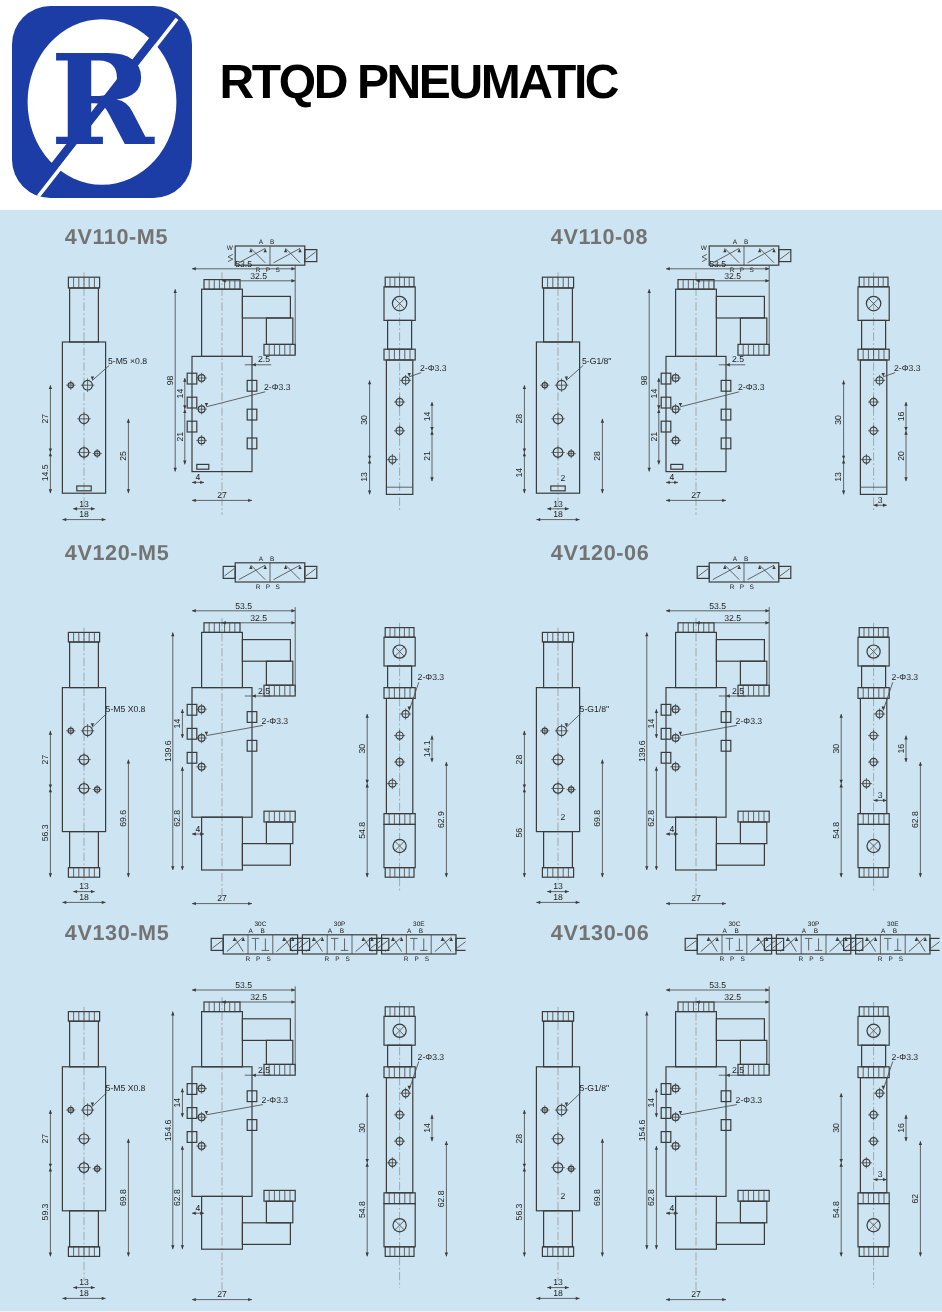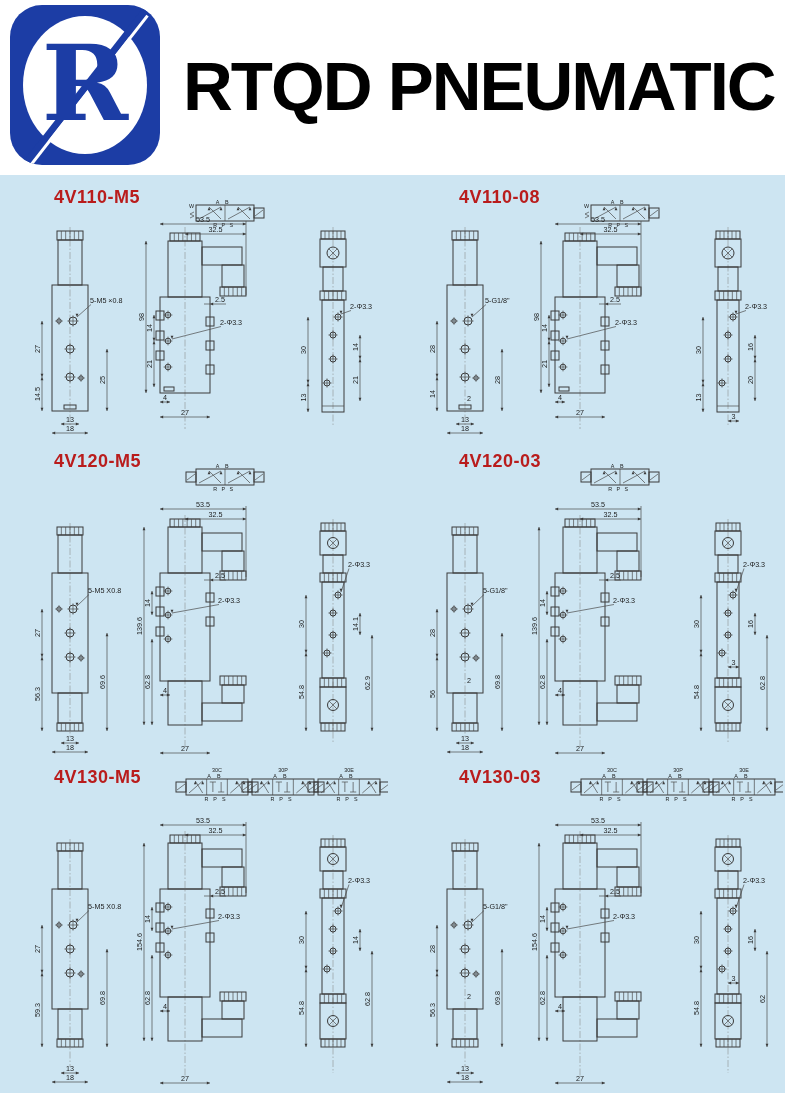--- a/index.html
+++ b/index.html
@@ -9,30 +9,30 @@
   .header{position:absolute;left:0;top:0;width:785px;height:175px;background:#ffffff;}
   .logo{position:absolute;left:10px;top:5px;width:150px;height:160px;background:#1c3da5;border-radius:32px;overflow:hidden;}
   .logo-ellipse{position:absolute;left:13px;top:11px;width:124px;height:138px;background:#ffffff;border-radius:50%;}
   .logo-r{position:absolute;left:0;top:14px;width:150px;text-align:center;
           font-family:"DejaVu Serif","Liberation Serif",serif;font-weight:bold;
           font-size:104px;line-height:130px;color:#1c3da5;}
   .logo-slash{position:absolute;left:-20px;top:76px;width:195px;height:7px;background:#1c3da5;
           transform:rotate(-52deg);}
   .logo-slash2{position:absolute;left:-20px;top:86px;width:195px;height:3px;background:#ffffff;
           transform:rotate(-52deg);}
-  .brand-title{position:absolute;left:183px;top:47px;margin:0;font-size:69px;font-weight:800;
+  .brand-title{position:absolute;left:183px;top:47px;margin:0;font-size:40px;font-weight:800;
           letter-spacing:-2px;color:#000;white-space:nowrap;}
   
   .panel{position:absolute;left:0;top:175px;width:785px;height:918px;background:#cde5f2;}
   .group{position:absolute;width:360px;}
   .g-col1{left:28px;}  .g-col2{left:423px;}
   .g-row1{top:8px;height:258px;}
   .g-row2{top:272px;height:316px;}
   .g-row3{top:588px;height:330px;}
-  .gtitle{position:absolute;top:4px;margin:0;font-size:18px;font-weight:bold;color:#b91c1c;letter-spacing:0.5px;}
+  .gtitle{position:absolute;top:4px;margin:0;font-size:18px;font-weight:bold;color:#737373;letter-spacing:0.5px;}
   .g-col1 .gtitle{left:26px;} .g-col2 .gtitle{left:36px;}
   .gdraw{position:absolute;left:0;top:0;width:360px;}
   
   .dr{fill:none;stroke:#3b3b3b;stroke-width:1;}
   .dl{stroke:#4a4a4a;stroke-width:0.7;fill:none;}
   .cl{stroke:#8a8a8a;stroke-width:0.55;stroke-dasharray:7 2 1.5 2;fill:none;}
   .ar{fill:#3b3b3b;stroke:none;}
   .dt{font-family:"Liberation Sans",sans-serif;font-size:7.2px;fill:#1c1c1c;}
   .mid{text-anchor:middle;}
   .st{font-family:"Liberation Sans",sans-serif;font-size:5.4px;fill:#1c1c1c;}
@@ -910,21 +910,21 @@
             <line x1="344" y1="188" x2="344" y2="284" class="dl"></line>
             <polygon points="344,188 342.6,191.2 345.4,191.2" class="ar"></polygon>
             <polygon points="344,284 342.6,280.8 345.4,280.8" class="ar"></polygon>
             <text x="342.2" y="236" class="dt mid" transform="rotate(-90 342.2 236)">62.8</text>
             <line x1="305" y1="220" x2="316" y2="220" class="dl"></line>
             <polygon points="305,220 308.2,218.6 308.2,221.4" class="ar"></polygon>
             <polygon points="316,220 312.8,218.6 312.8,221.4" class="ar"></polygon>
             <text x="310.5" y="218.2" class="dt mid">3</text>
           </g>
         </svg>
-      <h2 class="gtitle">4V120-03</h2>
+      <h2 class="gtitle">4V120-06</h2>
     </section>
     <section class="group g-col1 g-row3">
       <svg class="gdraw" viewBox="0 0 360 330" style="height: 330px;">
           <g>
             <text x="189" y="9" class="st mid">30C</text>
             <text x="180.94" y="14.5" class="st mid">A</text>
             <text x="190.86" y="14.5" class="st mid">B</text>
             <rect x="158" y="16" width="62" height="16" class="dr"></rect>
             <line x1="178.66666666666666" y1="16" x2="178.66666666666666" y2="32" class="dl"></line>
             <line x1="199.33333333333334" y1="16" x2="199.33333333333334" y2="32" class="dl"></line>
@@ -1491,16 +1491,16 @@
             <line x1="344" y1="188" x2="344" y2="284" class="dl"></line>
             <polygon points="344,188 342.6,191.2 345.4,191.2" class="ar"></polygon>
             <polygon points="344,284 342.6,280.8 345.4,280.8" class="ar"></polygon>
             <text x="342.2" y="236" class="dt mid" transform="rotate(-90 342.2 236)">62</text>
             <line x1="305" y1="220" x2="316" y2="220" class="dl"></line>
             <polygon points="305,220 308.2,218.6 308.2,221.4" class="ar"></polygon>
             <polygon points="316,220 312.8,218.6 312.8,221.4" class="ar"></polygon>
             <text x="310.5" y="218.2" class="dt mid">3</text>
           </g>
         </svg>
-      <h2 class="gtitle">4V130-03</h2>
+      <h2 class="gtitle">4V130-06</h2>
     </section>
   </div>
 </div>
 
 </body></html>

